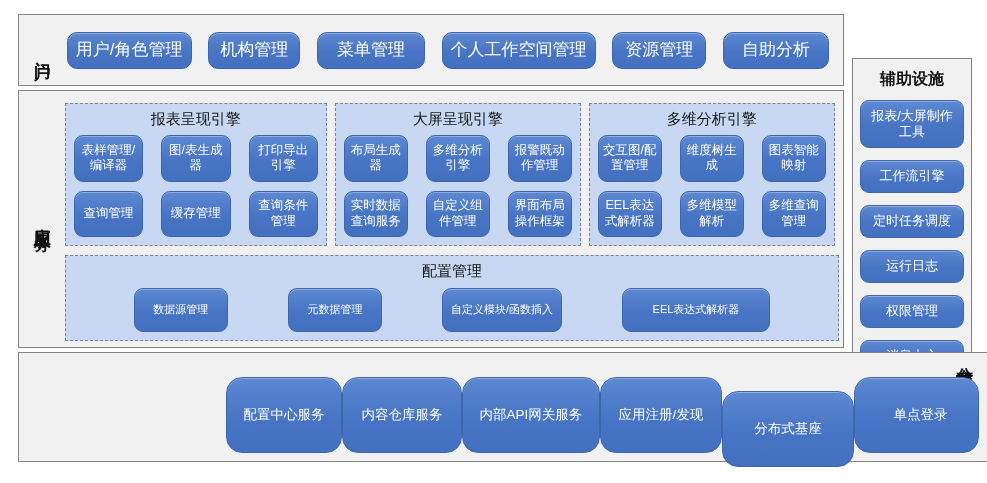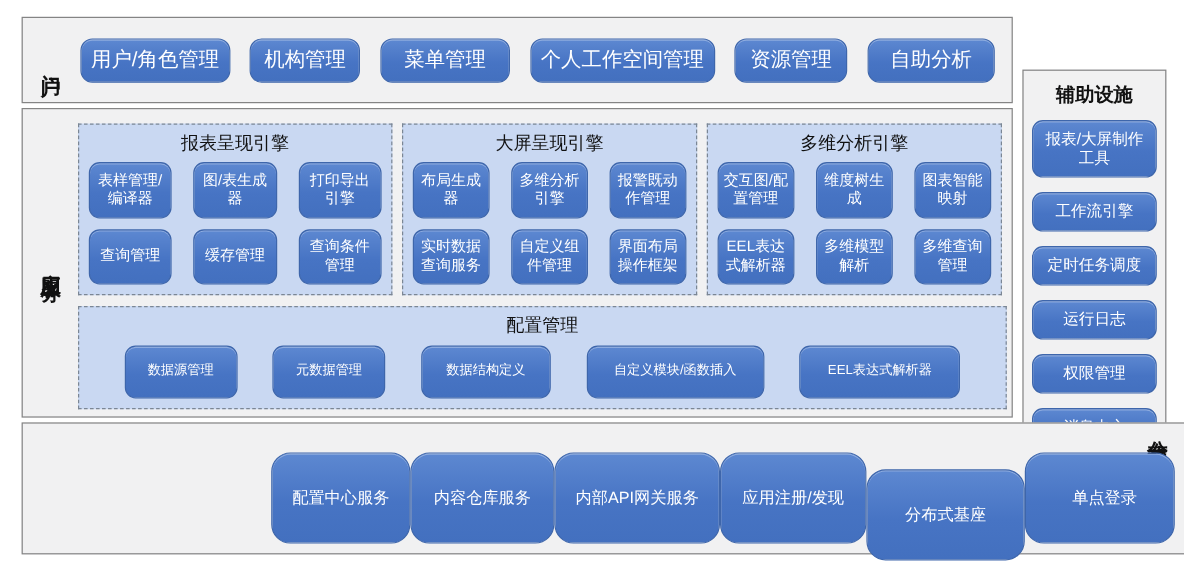--- a/index.html
+++ b/index.html
@@ -136,21 +136,20 @@
           </div>
         </div>
 
       </div>
 
       <div class="panel config">
         <div class="panel-title">配置管理</div>
         <div class="config-row">
           <div class="pill">数据源管理</div>
           <div class="pill">元数据管理</div>
-          <div class="pill">数据结构定义</div>
           <div class="pill">自定义模块/函数插入</div>
           <div class="pill">EEL表达式解析器</div>
         </div>
       </div>
     </div>
   </section>
 
   <section class="box aux">
     <div class="aux-title">辅助设施</div>
     <div class="aux-col">

